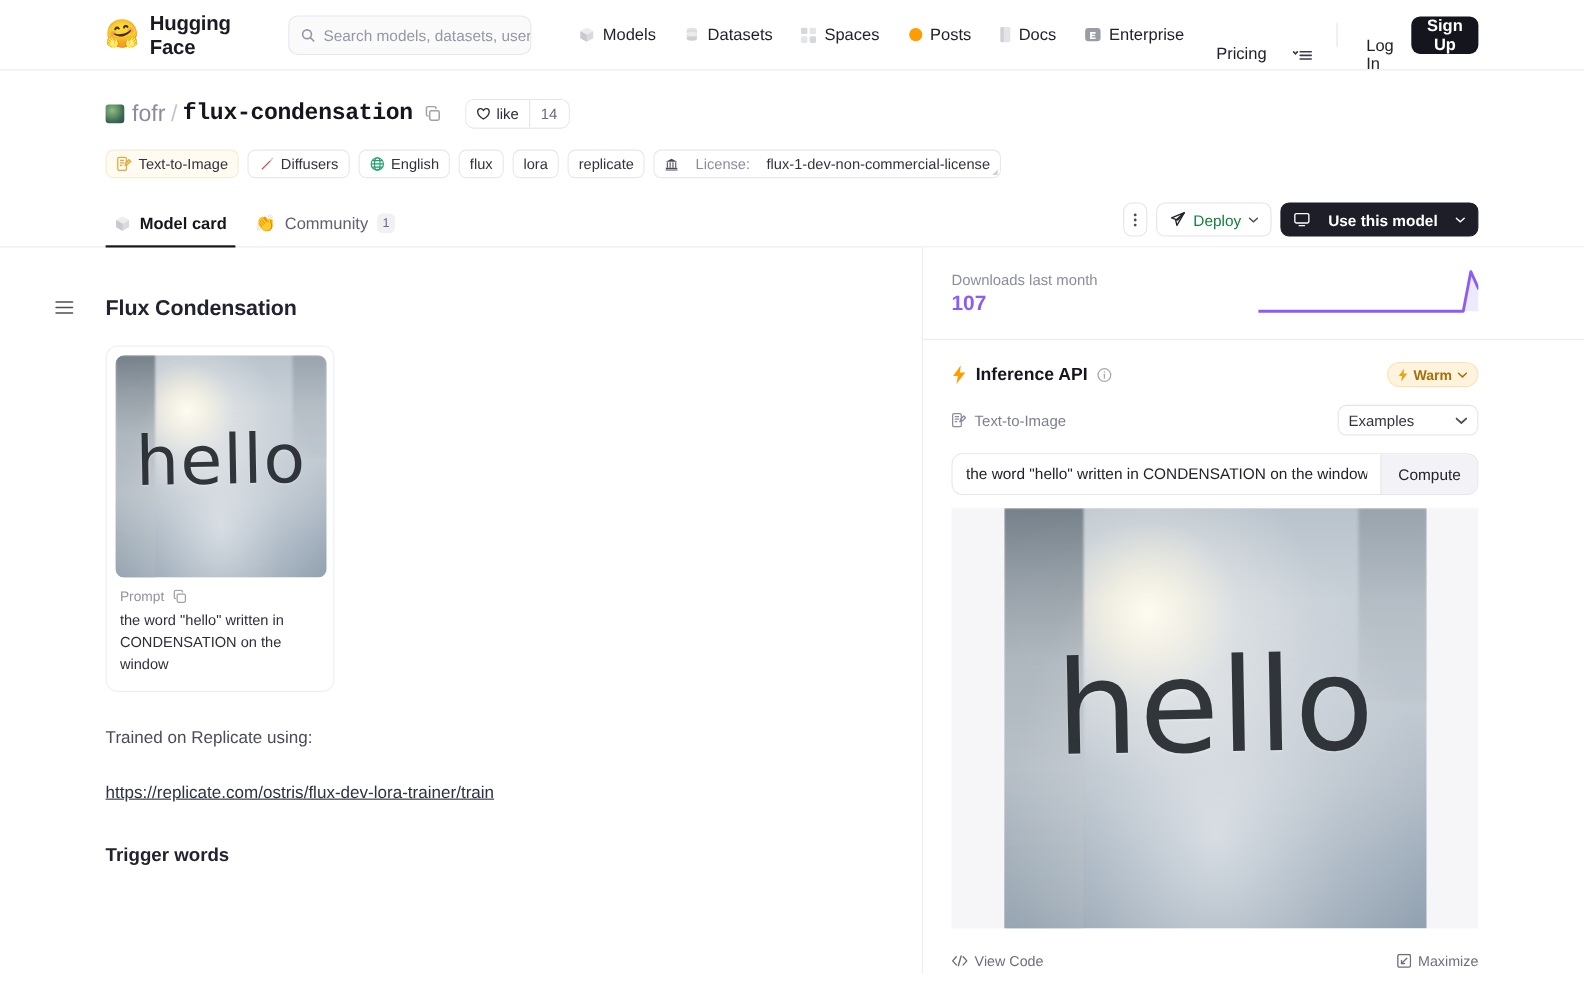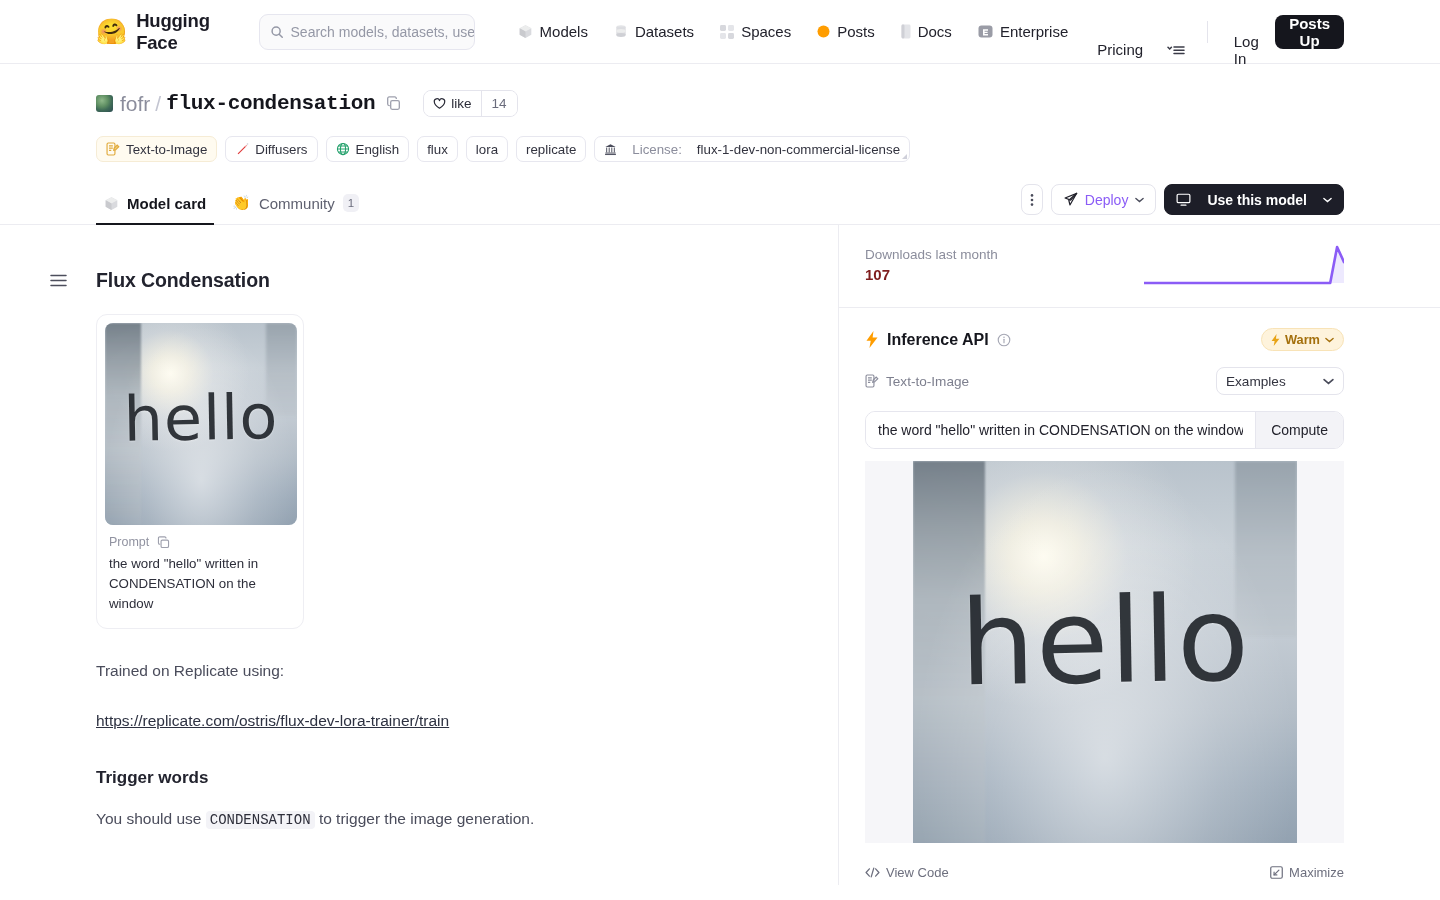--- a/index.html
+++ b/index.html
@@ -128,21 +128,21 @@
   .tab.active { color:#15161d; font-weight:700; border-bottom-color:#15161d; }
   .tab-badge {
     background:#f0f0f5; color:#6a6c7c; font-size:11.5px;
     border-radius:5px; padding: 1px 5px; line-height:1.4;
   }
   .tab-actions { display:flex; align-items:center; gap: 8px; padding-bottom: 9px; }
   .btn {
     display:flex; align-items:center; gap:7px;
     height: 31px; padding: 0 11px;
     border: 1px solid #e4e4ec; border-radius: 8px;
-    background:#fff; font-size: 14px; color:#8b5cf6; cursor:pointer;
+    background:#fff; font-size: 14px; color:#15803d; cursor:pointer;
     white-space:nowrap;
   }
   .btn.icon-only { padding: 0 8px; }
   .btn.dark {
     background:#1d1e28; color:#fff; border-color:#1d1e28; font-weight:600;
     height: 31px;
     gap: 16px;
   }
 
   
@@ -220,21 +220,21 @@
   .side-col {
     flex: 1; border-left: 1px solid #ececf1; background:#fff;
     display:flex; flex-direction:column; min-width:0;
   }
   .dl-block {
     padding: 22px 96px 20px 26px;
     border-bottom: 1px solid #ececf1;
     display:flex; align-items:flex-start; justify-content:space-between; gap:12px;
   }
   .dl-label { font-size: 13.5px; color:#8b8d9c; }
-  .dl-value { font-size: 15px; font-weight:700; color:#7f1d1d; margin-top:4px; }
+  .dl-value { font-size: 19px; font-weight:700; color:#8b5cf6; margin-top:4px; }
   .spark { width: 200px; height: 44px; flex:none; margin-top:-4px; }
 
   .api-block { padding: 20px 96px 12px 26px; }
   .api-head { display:flex; align-items:center; justify-content:space-between; }
   .api-title { display:flex; align-items:center; gap: 8px; }
   .api-title-text { font-size: 16px; font-weight:700; color:#15161d; }
   .warm-pill {
     display:flex; align-items:center; gap:5px;
     background:#fef3dc; color:#a4700d; border:1px solid #f8e3b7;
     font-size:12.8px; font-weight:600; border-radius: 999px;
@@ -364,21 +364,21 @@
         <svg width="18" height="12" viewBox="0 0 18 12" stroke="#3a3b47" stroke-width="1.5" fill="none" stroke-linecap="round">
           <path d="M1 3.2 2.7 5 4.4 3.2"></path>
             <path d="M7 3h10"></path>
             <path d="M7 6.3h10"></path>
             <path d="M7 9.6h10"></path>
         </svg>
       </span>
     </a>
     <span class="nav-divider"></span>
     <a class="nav-plain" href="#">Log In</a>
-    <button class="signup">Posts Up</button>
+    <button class="signup">Sign Up</button>
   </div>
 </div>
 
 <div class="model-header">
   <div class="title-row">
     <span class="avatar-sq"></span>
     <a class="owner" href="#">fofr</a>
     <span class="slash">/</span>
     <span class="repo-name">flux-condensation</span>
     <button class="copy-btn">
@@ -546,25 +546,20 @@
               </svg>
             </span>
           </div>
           <div class="prompt-text">the word "hello" written in CONDENSATION on the window</div>
         </div>
       </div>
 
       <p class="para">Trained on Replicate using:</p>
       <a class="link" href="#">https://replicate.com/ostris/flux-dev-lora-trainer/train</a>
       <h2>Trigger words</h2>
-      <p class="para2">
-        <span>You should use</span>
-        <code class="inline">CONDENSATION</code>
-        <span>to trigger the image generation.</span>
-      </p>
     </div>
   </div>
 
   <div class="side-col">
 
     <div class="dl-block">
       <div>
         <div class="dl-label">Downloads last month</div>
         <div class="dl-value">107</div>
       </div>

